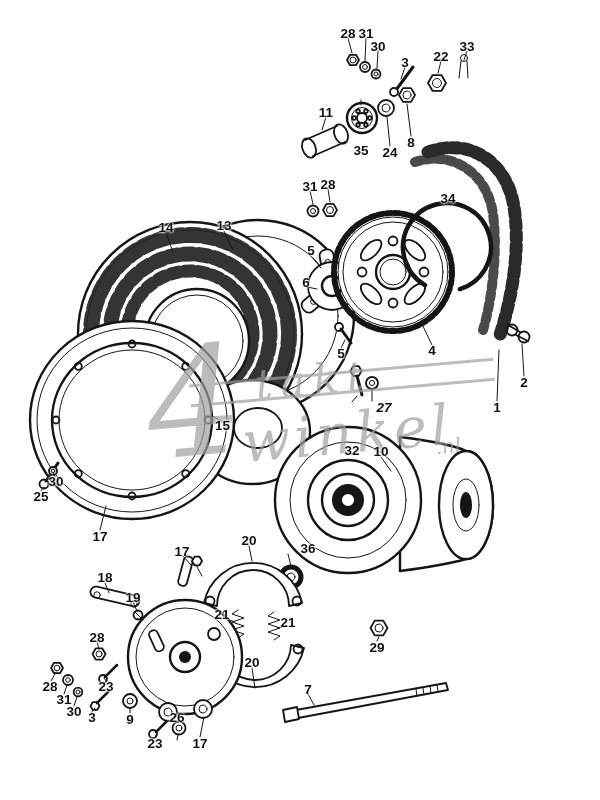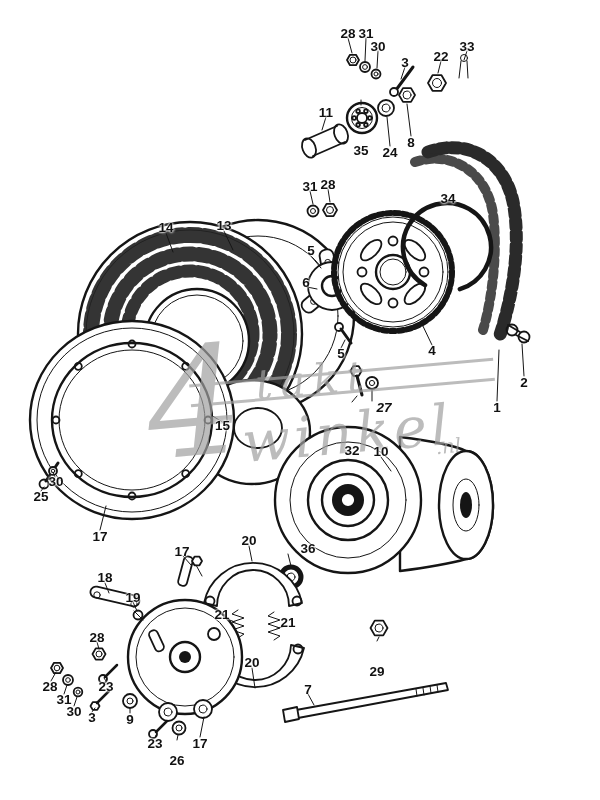--- a/index.html
+++ b/index.html
@@ -342,27 +342,27 @@
       <span class="callout" style="left: 41px; top: 496px;">25</span>
       <span class="callout" style="left: 100px; top: 536px;">17</span>
       <span class="callout" style="left: 182px; top: 551px;">17</span>
       <span class="callout" style="left: 249px; top: 540px;">20</span>
       <span class="callout" style="left: 288px; top: 548px; margin-left: 20px;">36</span>
       <span class="callout" style="left: 105px; top: 577px;">18</span>
       <span class="callout" style="left: 133px; top: 597px;">19</span>
       <span class="callout" style="left: 222px; top: 614px;">21</span>
       <span class="callout" style="left: 288px; top: 622px;">21</span>
       <span class="callout" style="left: 97px; top: 637px;">28</span>
-      <span class="callout" style="left: 377px; top: 647px; margin-top: 24px;">29</span>
+      <span class="callout" style="left: 377px; top: 647px;">29</span>
       <span class="callout" style="left: 252px; top: 662px;">20</span>
       <span class="callout" style="left: 106px; top: 686px;">23</span>
       <span class="callout" style="left: 50px; top: 686px;">28</span>
       <span class="callout" style="left: 64px; top: 699px;">31</span>
       <span class="callout" style="left: 74px; top: 711px;">30</span>
       <span class="callout" style="left: 92px; top: 717px;">3</span>
       <span class="callout" style="left: 130px; top: 719px;">9</span>
       <span class="callout" style="left: 308px; top: 689px;">7</span>
       <span class="callout" style="left: 155px; top: 743px;">23</span>
-      <span class="callout" style="left: 177px; top: 760px;">26</span>
+      <span class="callout" style="left: 177px; top: 717px;">26</span>
       <span class="callout" style="left: 200px; top: 743px;">17</span>
     </div>
 
 </div>
 
 </body></html>

